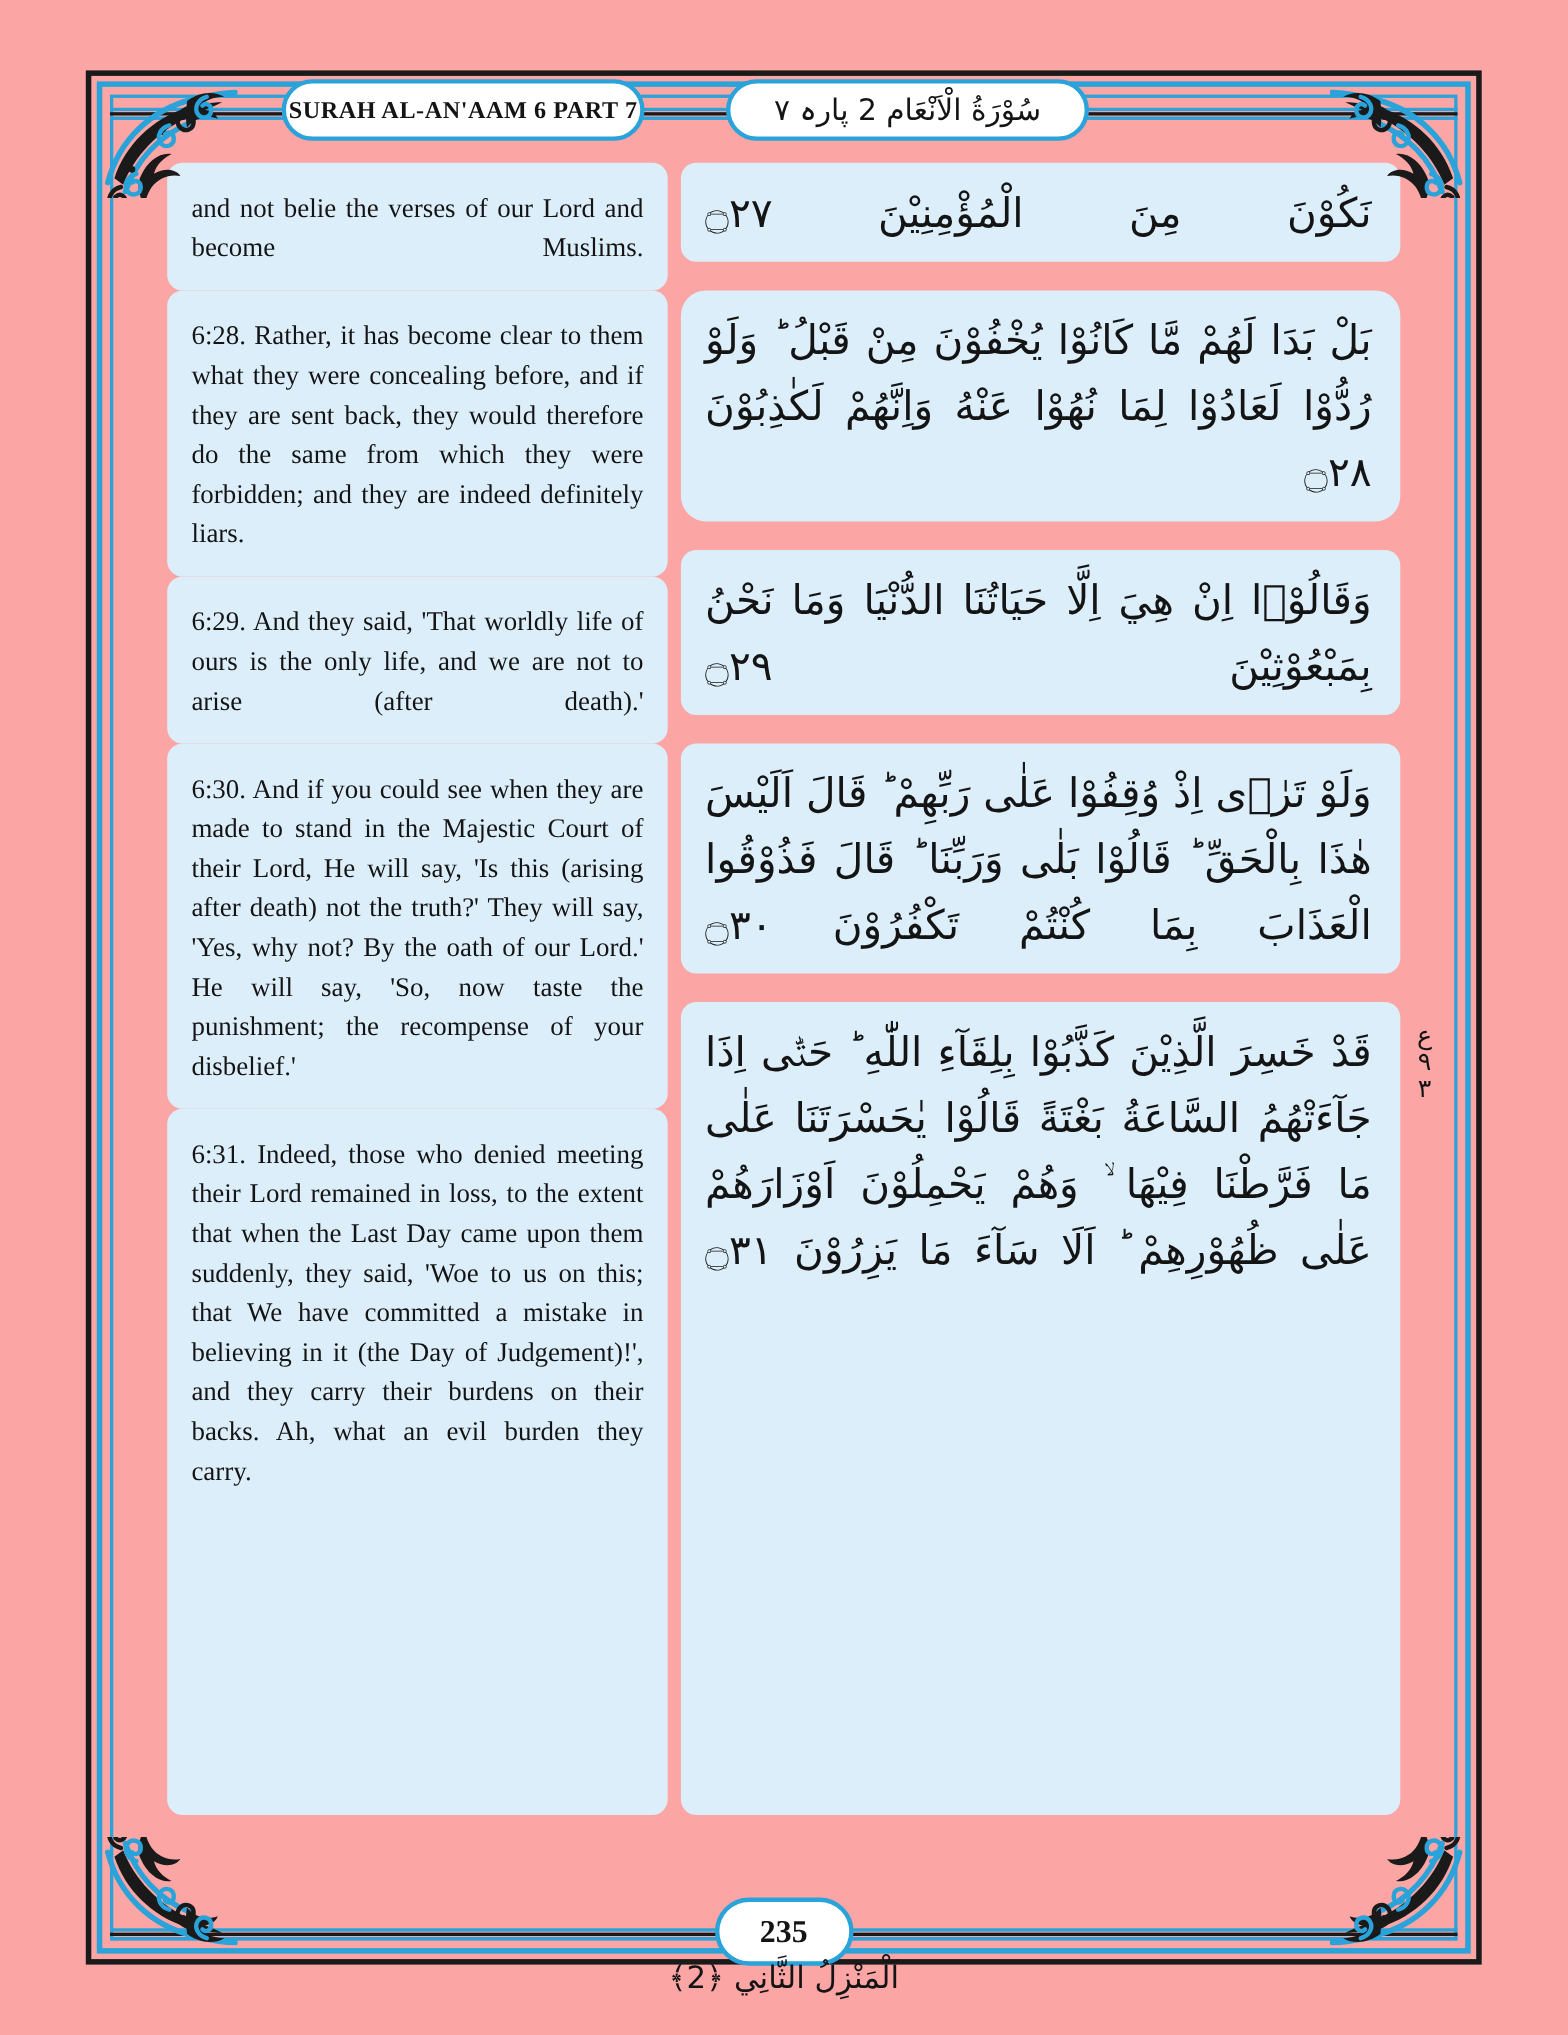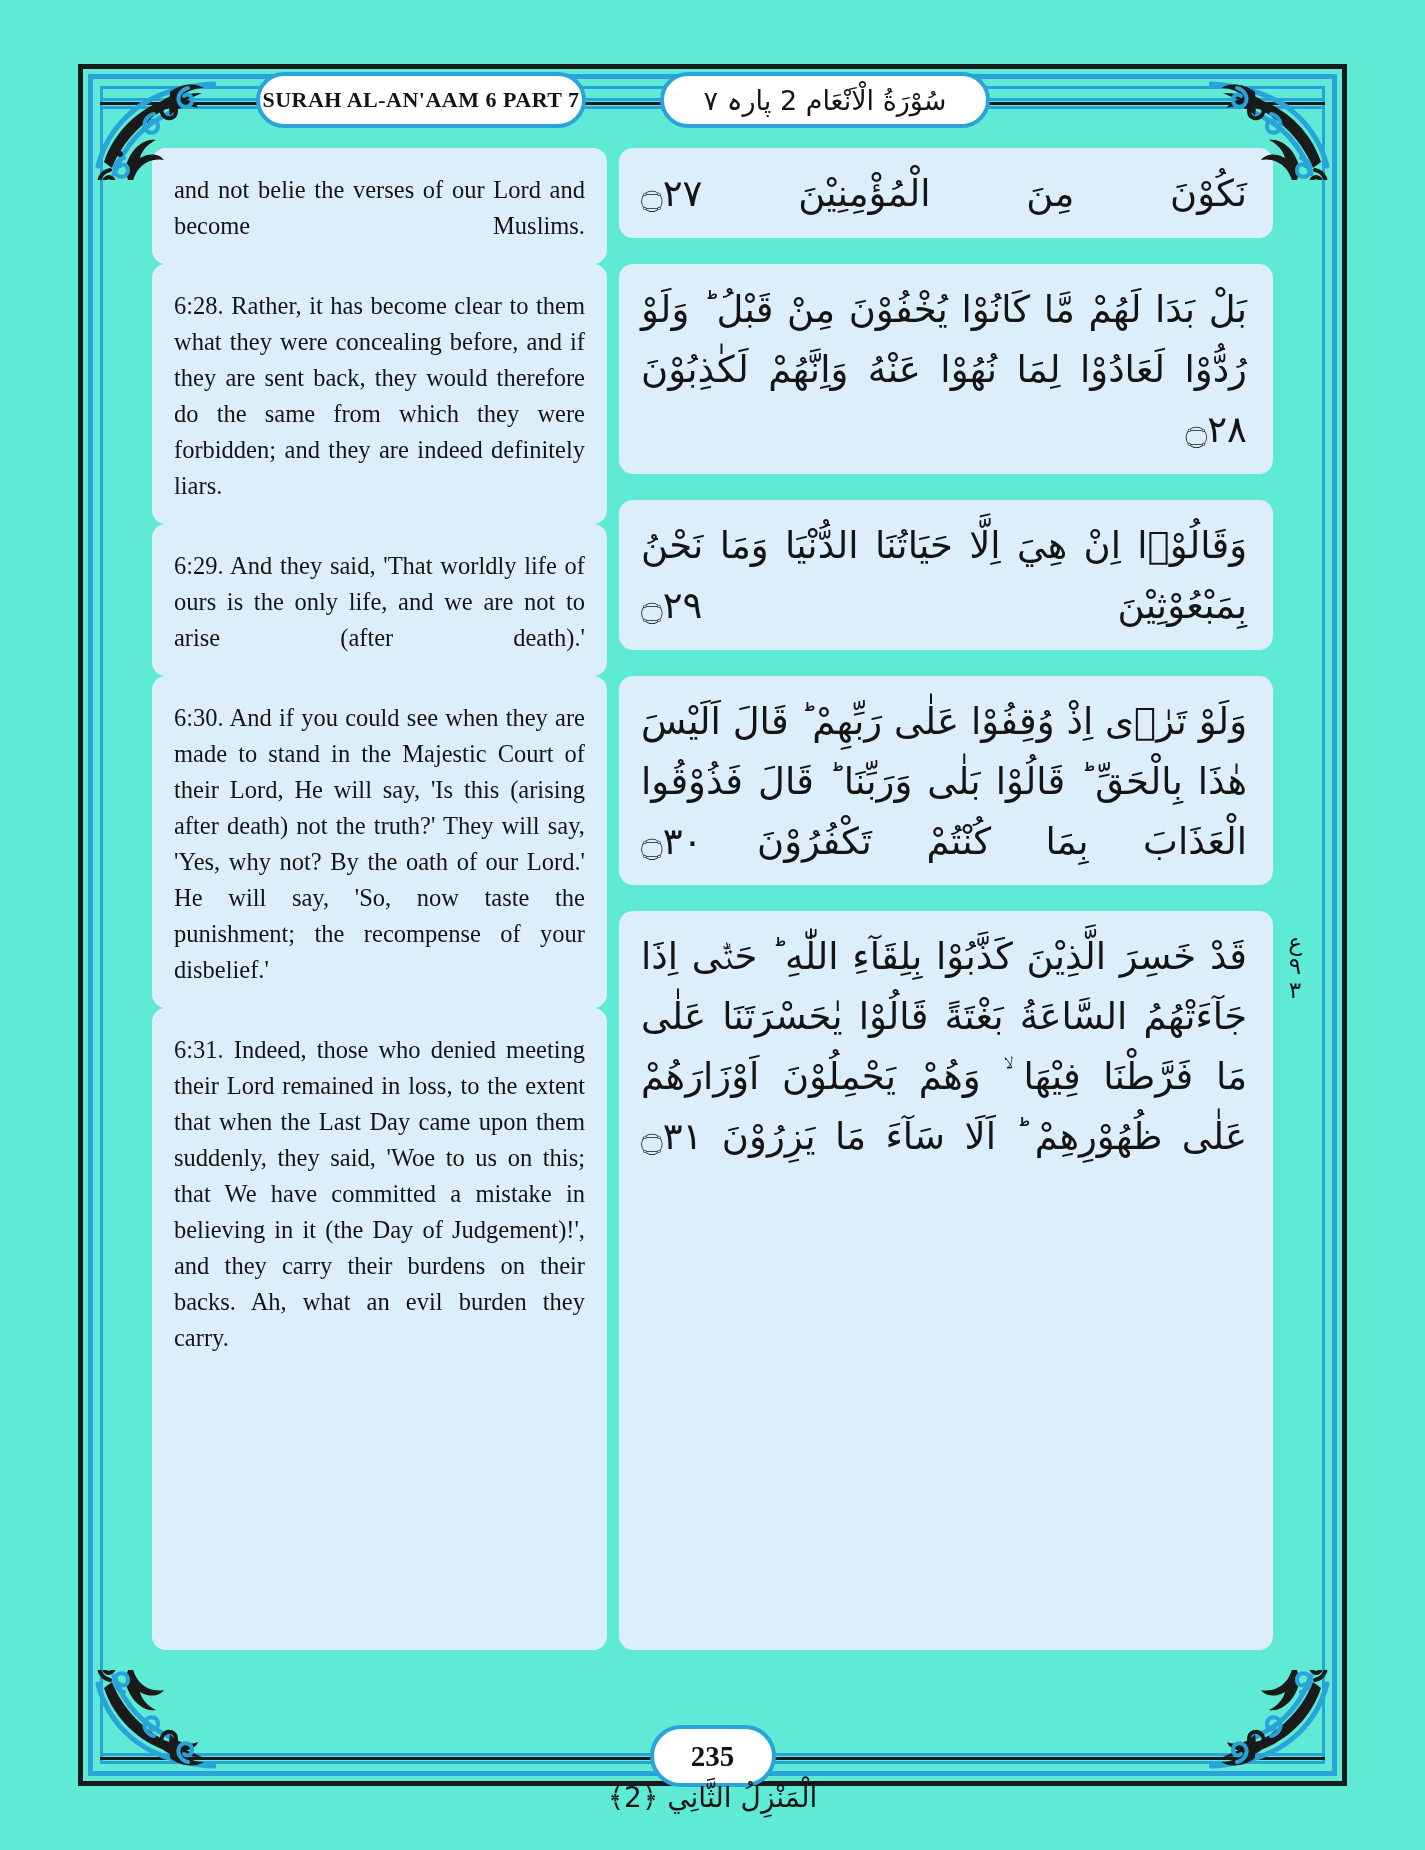--- a/index.html
+++ b/index.html
@@ -4,21 +4,21 @@
 <style>
   html, body {
     margin: 0;
     padding: 0;
     background: #ffffff;
   }
   .page {
     position: relative;
     width: 1425px;
     height: 1850px;
-    background: #5eead4;
+    background: #fca5a5;
     overflow: hidden;
     font-family: "Liberation Serif", serif;
   }
 
   
   .frame-outer {
     position: absolute;
     left: 78px;
     top: 64px;
     right: 78px;
@@ -366,21 +366,21 @@
       <div class="vcell en" style="flex:1 1 auto;">
         <span class="vnum">6:31.</span>
         <span>Indeed, those who denied meeting their Lord remained in loss, to the extent that when the Last Day came upon them suddenly, they said, 'Woe to us on this; that We have committed a mistake in believing in it (the Day of Judgement)!', and they carry their burdens on their backs. Ah, what an evil burden they carry.</span>
       </div>
     </div>
 
     <div class="col-ar">
       <div class="vcell ar" style="flex:0 0 auto;">
         <span>نَكُوْنَ مِنَ الْمُؤْمِنِيْنَ ۝۲۷</span>
       </div>
-      <div class="vcell ar" style="flex:0 0 auto;">
+      <div class="vcell ar" style="flex:0 0 auto;border-radius:23px;">
         <span>بَلْ بَدَا لَهُمْ مَّا كَانُوْا يُخْفُوْنَ مِنْ قَبْلُ ؕ وَلَوْ رُدُّوْا لَعَادُوْا لِمَا نُهُوْا عَنْهُ وَاِنَّهُمْ لَكٰذِبُوْنَ ۝۲۸</span>
       </div>
       <div class="vcell ar" style="flex:0 0 auto;">
         <span>وَقَالُوْۤا اِنْ هِيَ اِلَّا حَيَاتُنَا الدُّنْيَا وَمَا نَحْنُ بِمَبْعُوْثِيْنَ ۝۲۹</span>
       </div>
       <div class="vcell ar" style="flex:0 0 auto;">
         <span>وَلَوْ تَرٰۤى اِذْ وُقِفُوْا عَلٰى رَبِّهِمْ ؕ قَالَ اَلَيْسَ هٰذَا بِالْحَقِّ ؕ قَالُوْا بَلٰى وَرَبِّنَا ؕ قَالَ فَذُوْقُوا الْعَذَابَ بِمَا كُنْتُمْ تَكْفُرُوْنَ ۝۳۰</span>
       </div>
       <div class="vcell ar" style="flex:1 1 auto;">
         <span>قَدْ خَسِرَ الَّذِيْنَ كَذَّبُوْا بِلِقَآءِ اللّٰهِ ؕ حَتّٰۤى اِذَا جَآءَتْهُمُ السَّاعَةُ بَغْتَةً قَالُوْا يٰحَسْرَتَنَا عَلٰى مَا فَرَّطْنَا فِيْهَا ۙ وَهُمْ يَحْمِلُوْنَ اَوْزَارَهُمْ عَلٰى ظُهُوْرِهِمْ ؕ اَلَا سَآءَ مَا يَزِرُوْنَ ۝۳۱</span>

